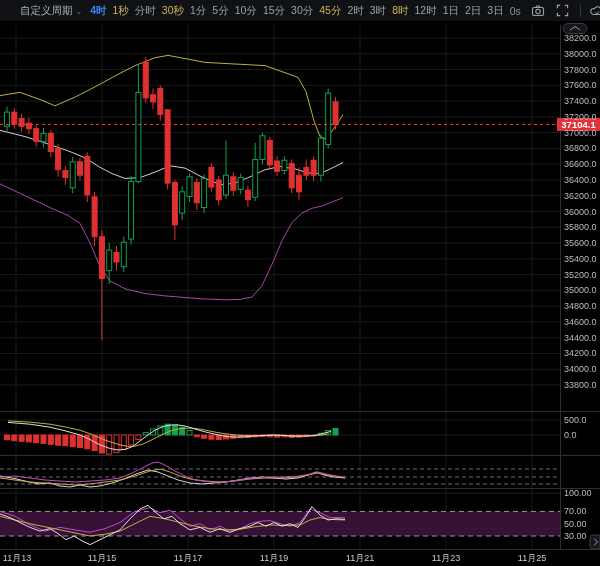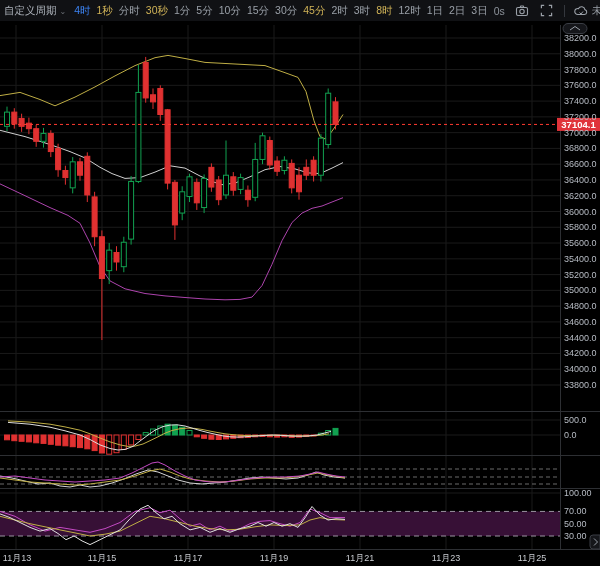--- a/index.html
+++ b/index.html
@@ -1,23 +1,23 @@
 <!DOCTYPE html>
 <html><head>
 <meta charset="utf-8">
 <style>
   html,body{margin:0;padding:0;background:#000;width:600px;height:566px;overflow:hidden;
     font-family:"Liberation Sans","DejaVu Sans",sans-serif;position:relative}
   .toolbar{position:absolute;top:0;left:0;width:600px;height:22px;background:#101114;
-    display:flex;align-items:center;gap:6px;padding-left:4px;box-sizing:border-box;
+    display:flex;align-items:center;gap:6px;padding-left:20px;box-sizing:border-box;
     font-size:10.5px;color:#9aa0a8;white-space:nowrap;z-index:5;border-bottom:1px solid #000}
   .dd{color:#aeb4bc;margin-right:2px;cursor:pointer}
   .dd .car{font-size:8px;color:#6c7078}
   .p{cursor:pointer}
-  .p.selected{color:#3b82f0;font-weight:normal}
+  .p.selected{color:#3b82f0;font-weight:bold}
   .p.starred{color:#cfb257;font-weight:normal}
   .rgrp{margin-left:auto;display:flex;align-items:center;gap:9px;padding-right:4px}
   .zeros{color:#8d939b}
   .icon{display:inline-flex;align-items:center;justify-content:center;width:16px;height:16px;cursor:pointer}
   .divider{width:1px;height:12px;background:#34373d}
   .acct{display:inline-flex;align-items:center;gap:4px;color:#9aa0a8;cursor:pointer}
   svg.chart{position:absolute;top:0;left:0;z-index:1}
 </style>
 </head>
 <body>

